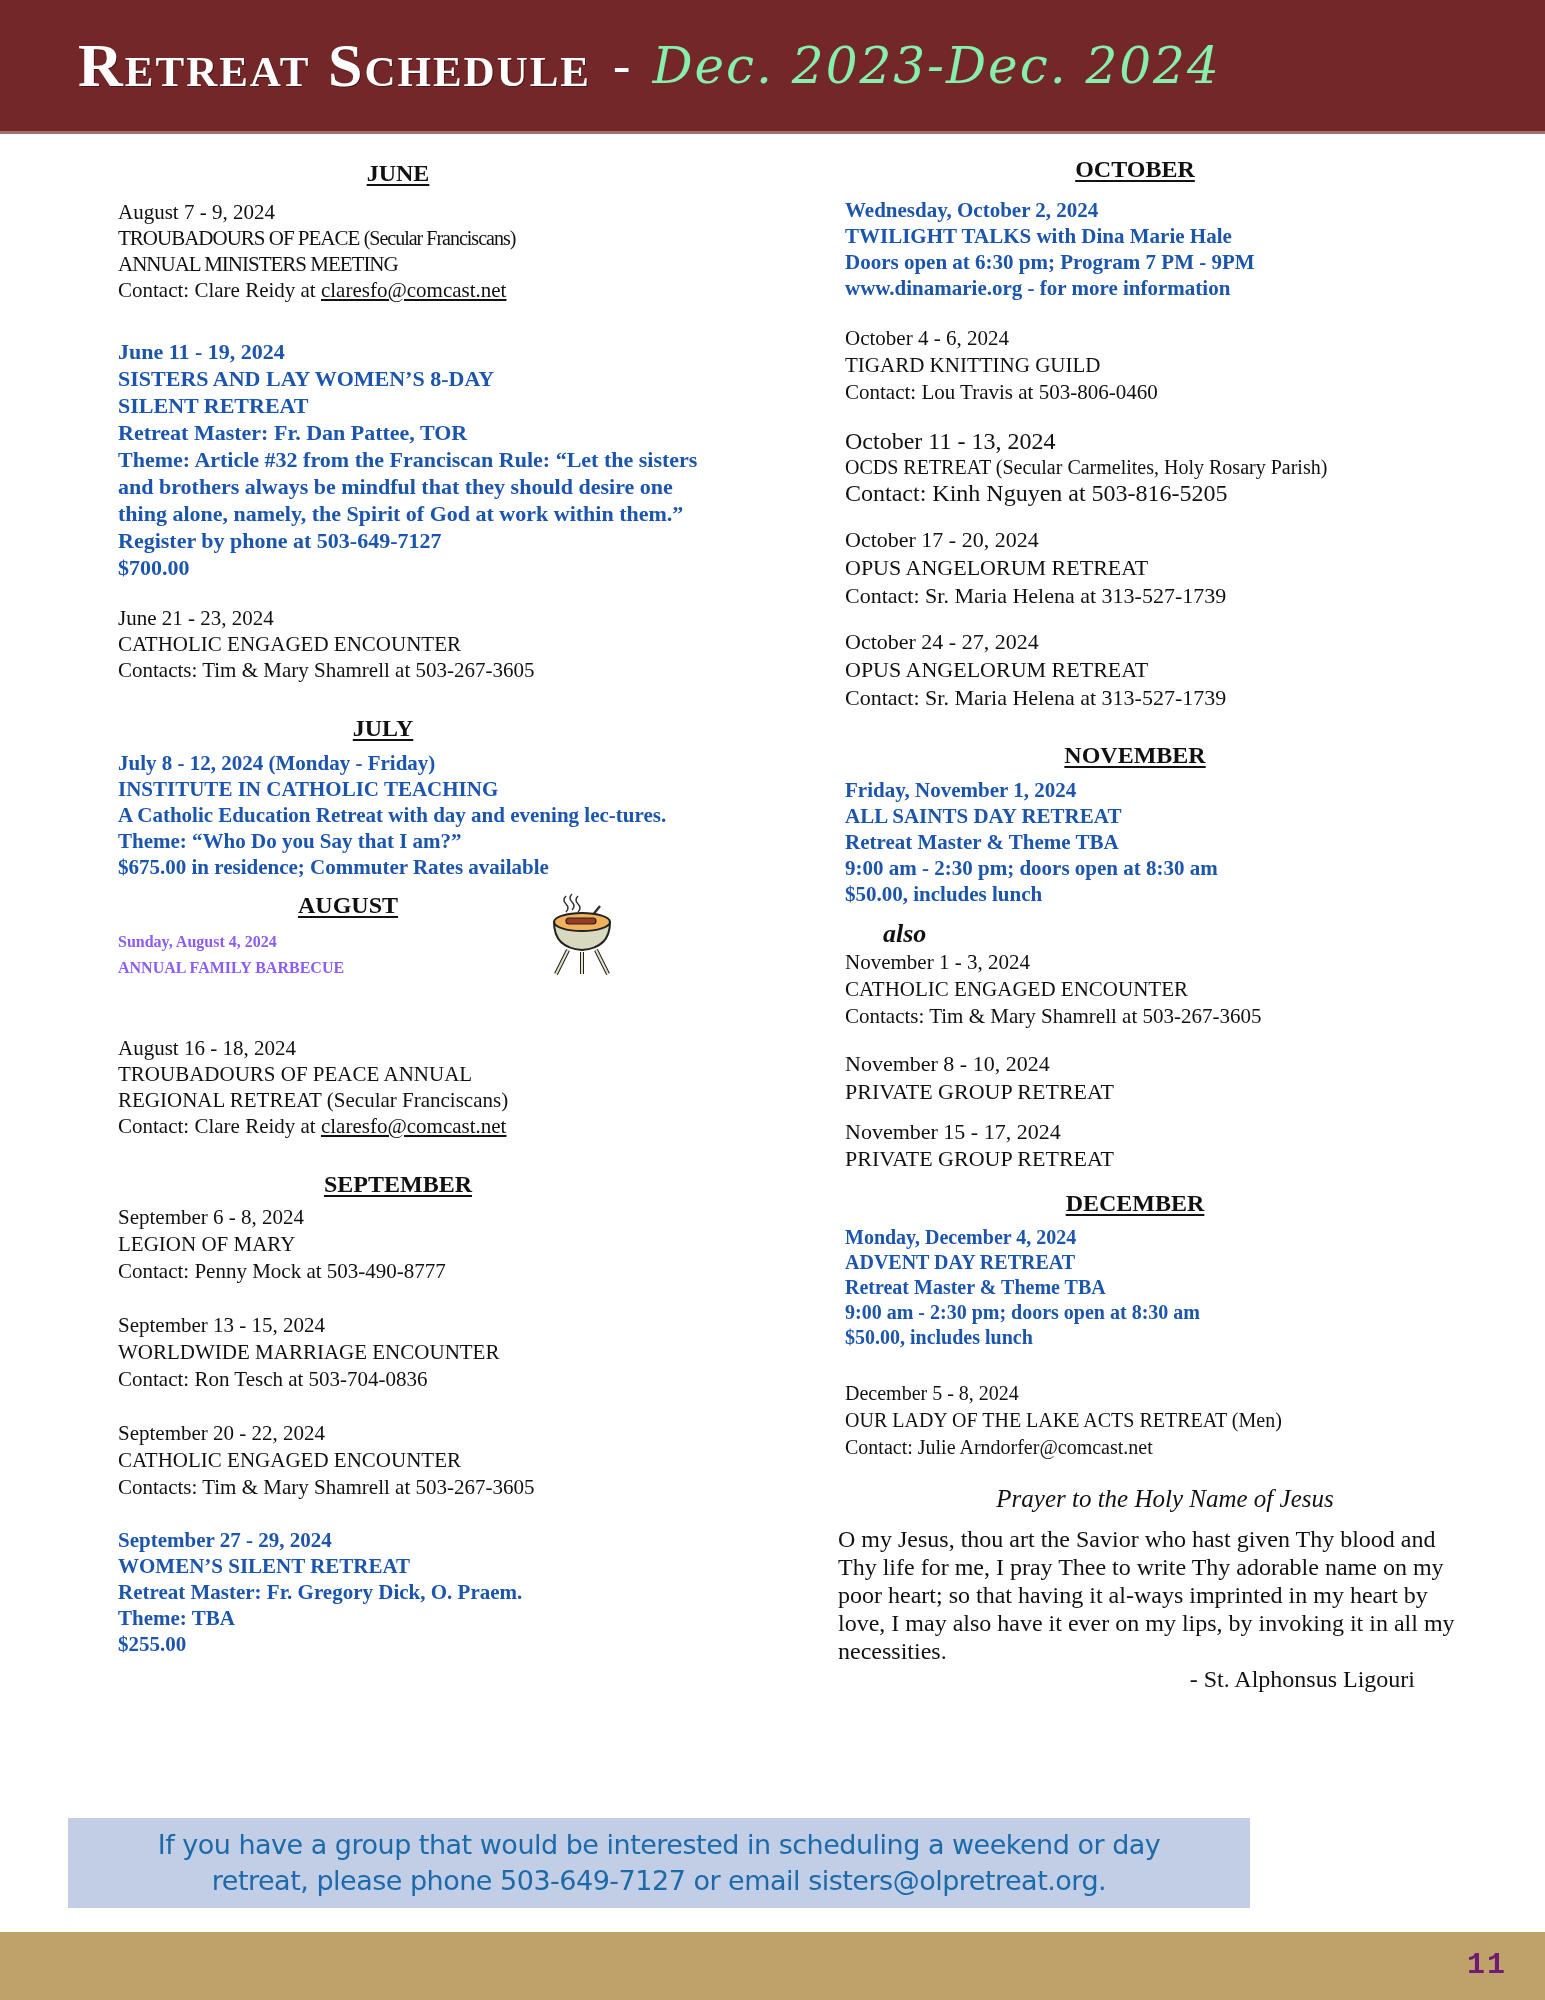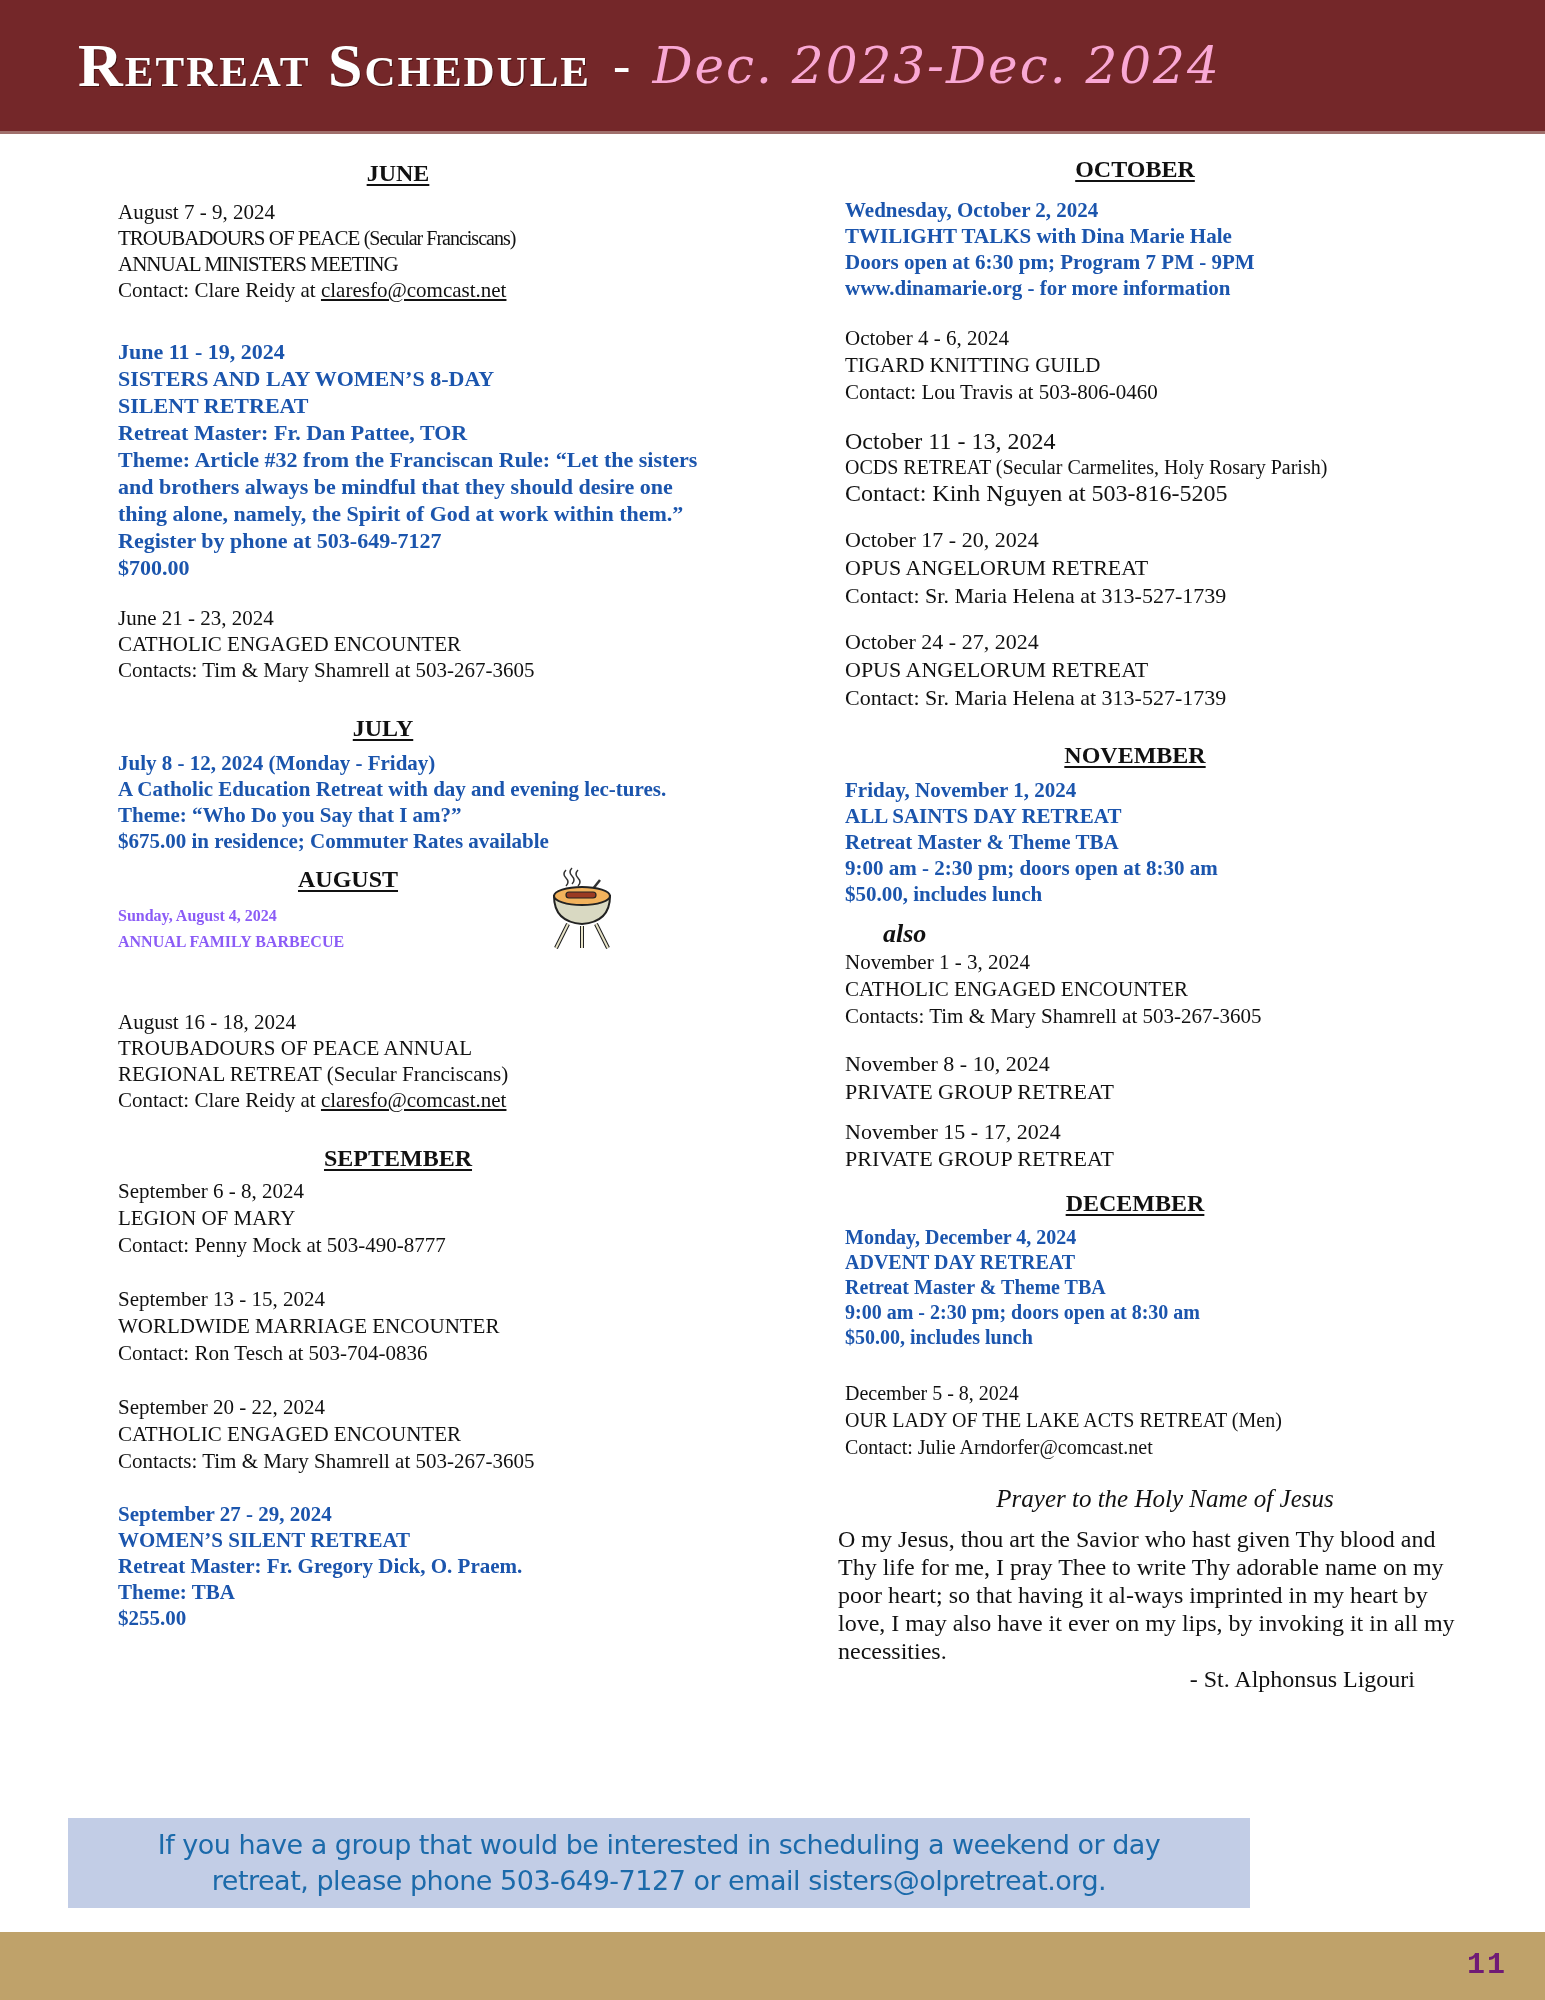--- a/index.html
+++ b/index.html
@@ -15,21 +15,21 @@
   }
   .header-title {
     font-family: "Liberation Serif", "DejaVu Serif", serif;
     font-weight: bold; color: #ffffff;
     font-size: 62px; letter-spacing: 2px;
     font-variant: small-caps;
     text-shadow: 1px 1px 0 #4a1516;
   }
   .header-sep { color: #fff; font-size: 52px; margin: 0 22px; }
   .header-dates {
-    color: #f9a8d4; font-style: italic;
+    color: #86efac; font-style: italic;
     font-family: "DejaVu Serif", "Liberation Serif", serif;
     font-size: 50px; letter-spacing: 2px;
   }
 
   .col { position: absolute; top: 160px; }
   .col-left { left: 118px; width: 600px; }
   .col-right { left: 845px; width: 640px; }
 
   .month {
     font-weight: bold; text-decoration: underline;
@@ -109,20 +109,21 @@
       <span class="line">June 21 - 23, 2024</span>
       <span class="line">CATHOLIC ENGAGED ENCOUNTER</span>
       <span class="line">Contacts: Tim &amp; Mary Shamrell at 503-267-3605</span>
     </div>
   </div>
 
   <div style="margin-top:32px;">
     <div class="month" style="margin-left:-70px;">JULY</div>
     <div class="event blue" style="margin-top:8px;font-size:21px;line-height:26px;">
       <span class="line">July 8 - 12, 2024 (Monday - Friday)</span>
+      <span class="line">INSTITUTE IN CATHOLIC TEACHING</span>
       <span class="wrap" style="width:600px;">A Catholic Education Retreat with day and evening lec-tures.</span>
       <span class="line">Theme:  “Who Do you Say that I am?”</span>
       <span class="line">$675.00 in residence;  Commuter Rates available</span>
     </div>
   </div>
 
   <div style="margin-top:12px;position:relative;">
     <div class="month" style="width:300px;margin-left:80px;">AUGUST</div>
 
     <div class="bbq-icon" style="left:430px;top:0px;">

